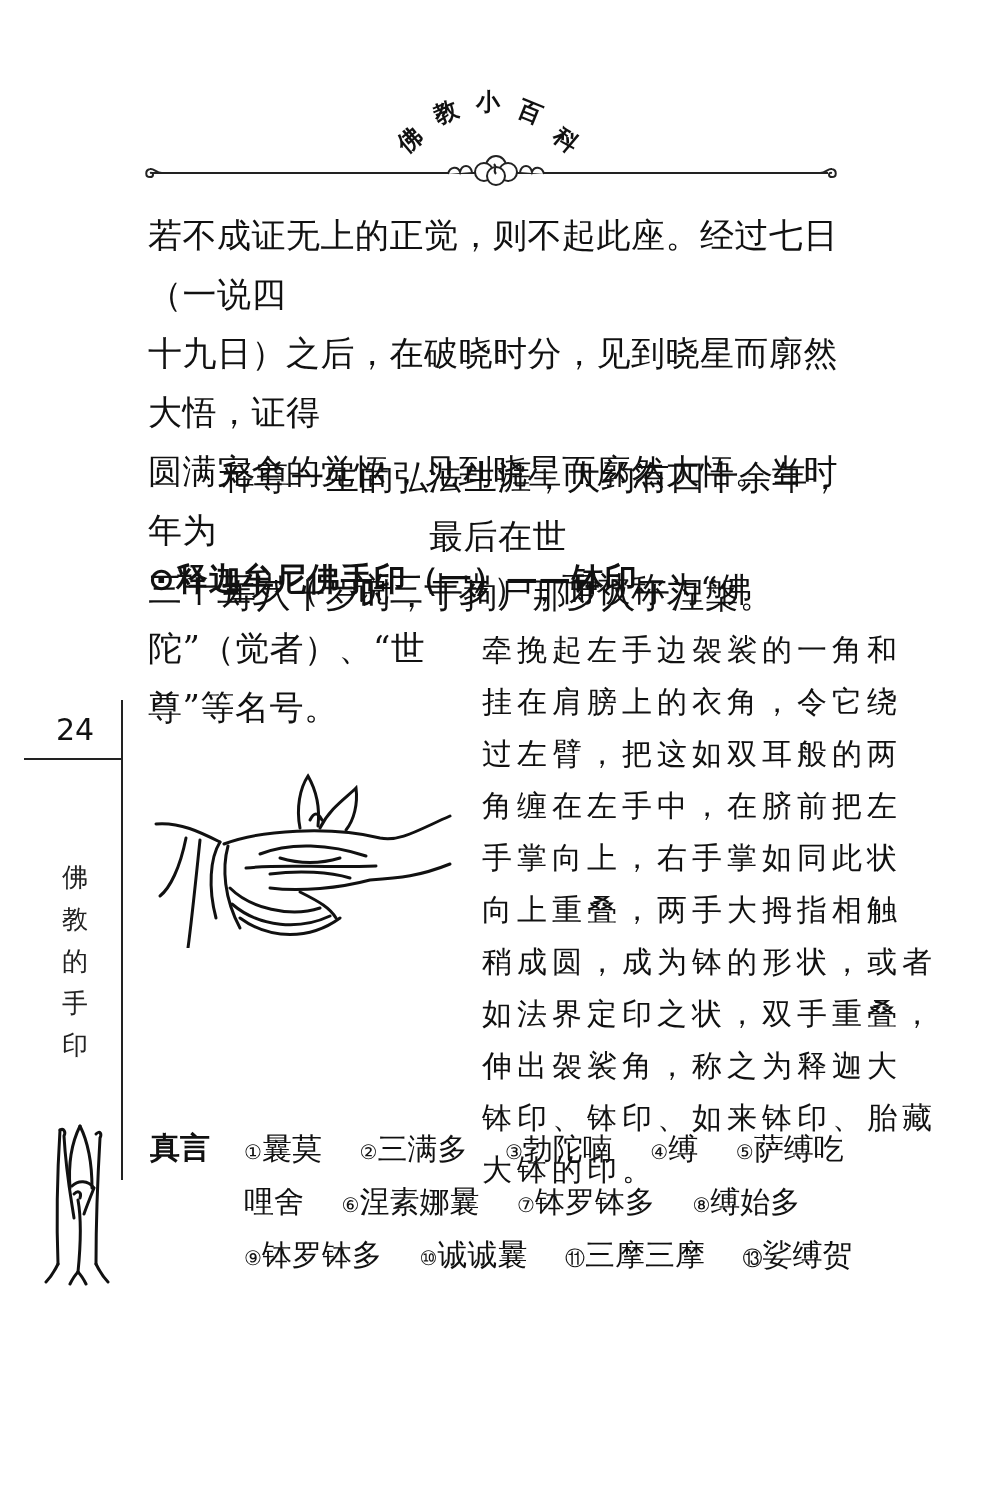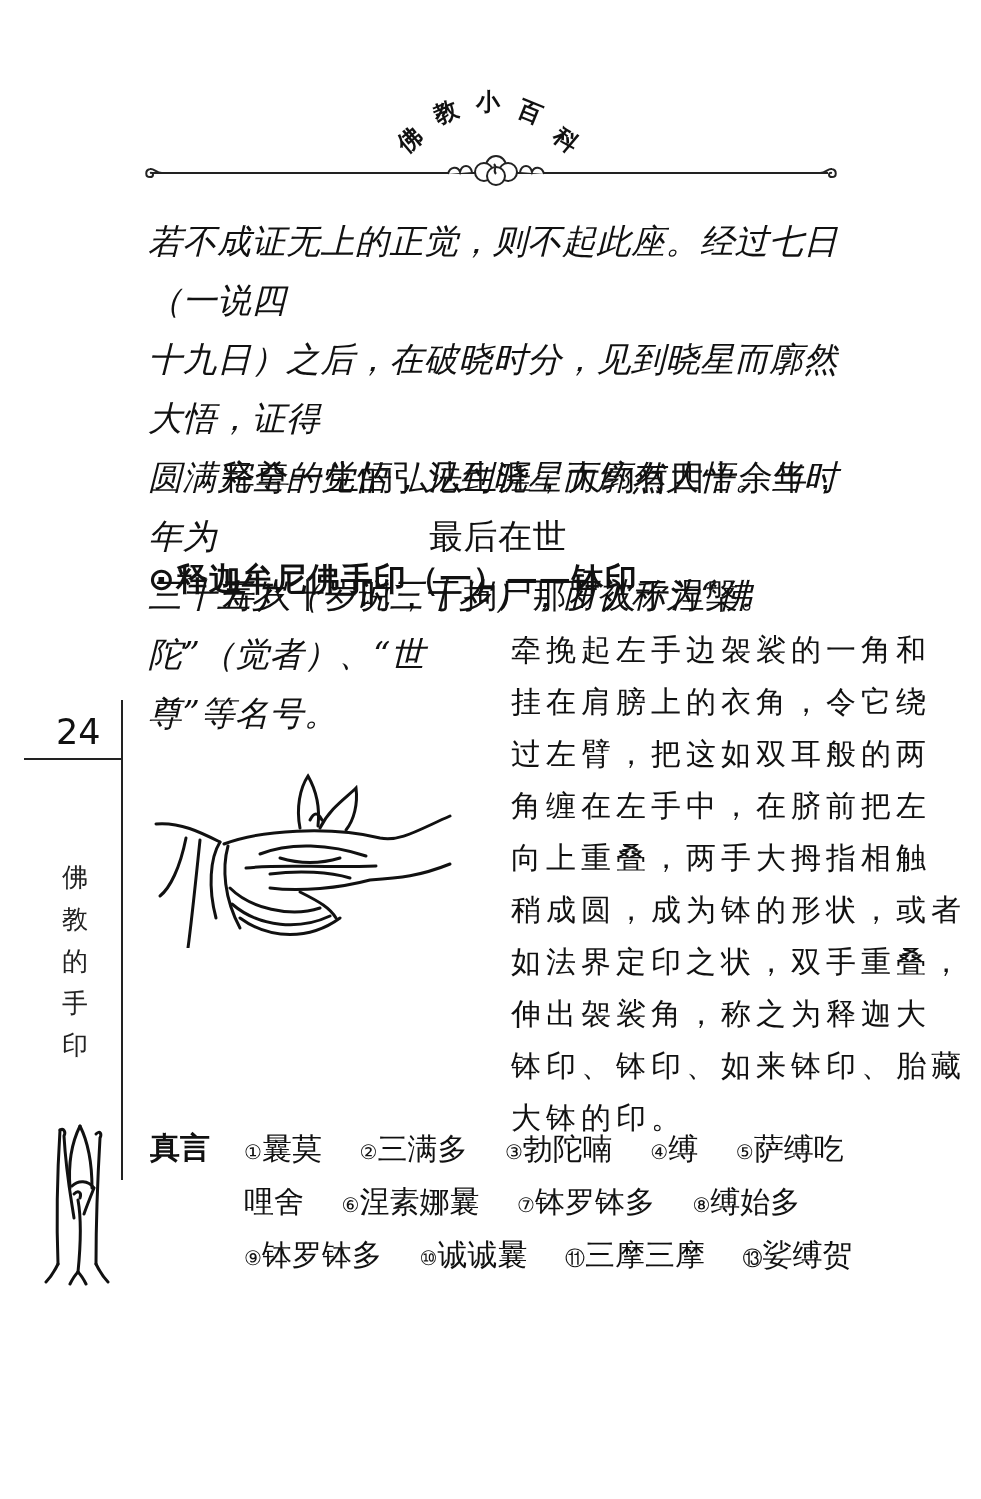--- a/index.html
+++ b/index.html
@@ -6,24 +6,24 @@
     body { width:981px; height:1499px; position:relative; overflow:hidden; color:#111; font-family:"DejaVu Serif", serif; }
     .abs { position:absolute; }
     
     .hdr-char { position:absolute; font-family:"DejaVu Sans", sans-serif; font-weight:bold; font-size:24px; color:#111; }
     .hdr-rule { position:absolute; left:152px; top:172px; width:676px; height:2px; background:#222; }
     
     .para { position:absolute; left:148px; width:700px; font-size:34px; line-height:59px; letter-spacing:0.5px; font-family:"DejaVu Serif", serif; }
     .para p { margin:0; }
     .indent { text-indent:68px; }
     .section-title { position:absolute; left:148px; top:558px; font-family:"DejaVu Sans", sans-serif; font-weight:bold; font-size:32px; letter-spacing:1px; }
-    .desc { position:absolute; left:482px; top:624px; width:370px; font-size:30px; line-height:52px; letter-spacing:5px; font-family:"DejaVu Serif", serif;margin-left:29px; }
+    .desc { position:absolute; left:482px; top:624px; width:370px; font-size:30px; line-height:52px; letter-spacing:5px; font-family:"DejaVu Serif", serif; }
     .desc span { display:block; white-space:nowrap; }
     
-    .page-num { position:absolute; left:56px; top:712px; font-family:"DejaVu Sans", sans-serif; font-size:35px; }
+    .page-num { position:absolute; left:56px; top:712px; font-family:"DejaVu Sans", sans-serif; font-size:30px; }
     .margin-hline { position:absolute; left:24px; top:758px; width:98px; height:2px; background:#222; }
     .margin-vline { position:absolute; left:121px; top:700px; width:2px; height:480px; background:#222; }
     .margin-title { position:absolute; left:58px; top:856px; width:34px; font-family:"DejaVu Sans", sans-serif; font-size:26px; line-height:42px; text-align:center; color:#222; }
     .margin-title span { display:block; }
     
     .mantra-label { position:absolute; left:150px; top:1128px; font-family:"DejaVu Sans", sans-serif; font-weight:bold; font-size:30px; }
     .mantra-lines { position:absolute; left:244px; top:1124px; width:620px; font-size:30px; line-height:50px; font-family:Liberation Serif, serif; }
     .mantra-line { white-space:nowrap; }
     .m-item { margin-right:30px; }
     .m-num { font-size:20px; }
@@ -50,21 +50,21 @@
       <path d="M74 22 C76 14 84 14 86 22 C88 16 96 16 98 24"></path>
       <circle cx="50" cy="16" r="10"></circle>
       <circle cx="38" cy="22" r="9"></circle>
       <circle cx="62" cy="22" r="9"></circle>
       <circle cx="50" cy="26" r="9"></circle>
       <path d="M48 14 C52 18 46 20 50 24"></path>
     </g>
   </svg>
 </div>
 
-<div class="para" style="top:212px;font-style:italic;">
+<div class="para" style="top:206px;">
   <p>若不成证无上的正觉，则不起此座。经过七日（一说四</p>
   <p>十九日）之后，在破晓时分，见到晓星而廓然大悟，证得</p>
   <p>圆满完全的觉悟，见到晓星而廓然大悟。当时年为</p>
   <p>三十五岁（一说三十岁），而被称为“佛陀”（觉者）、“世</p>
   <p>尊”等名号。</p>
 </div>
 
 <div class="para" style="top:448px;text-align:center;">
   <p class="indent">释尊一生的弘法生涯，大约有四十余年，最后在世</p>
   <p>寿八十岁时，于拘尸那罗入于涅槃。</p>
@@ -100,20 +100,21 @@
     <path d="M36 70 C30 100 20 120 10 128"></path>
     <path d="M50 72 C46 110 42 150 38 180"></path>
   </g>
 </svg>
 
 <div class="desc">
   <span>牵挽起左手边袈裟的一角和</span>
   <span>挂在肩膀上的衣角，令它绕</span>
   <span>过左臂，把这如双耳般的两</span>
   <span>角缠在左手中，在脐前把左</span>
+  <span>手掌向上，右手掌如同此状</span>
   <span>向上重叠，两手大拇指相触</span>
   <span>稍成圆，成为钵的形状，或者</span>
   <span>如法界定印之状，双手重叠，</span>
   <span>伸出袈裟角，称之为释迦大</span>
   <span>钵印、钵印、如来钵印、胎藏</span>
   <span>大钵的印。</span>
 </div>
 
 <div>
   <div class="page-num">24</div>

